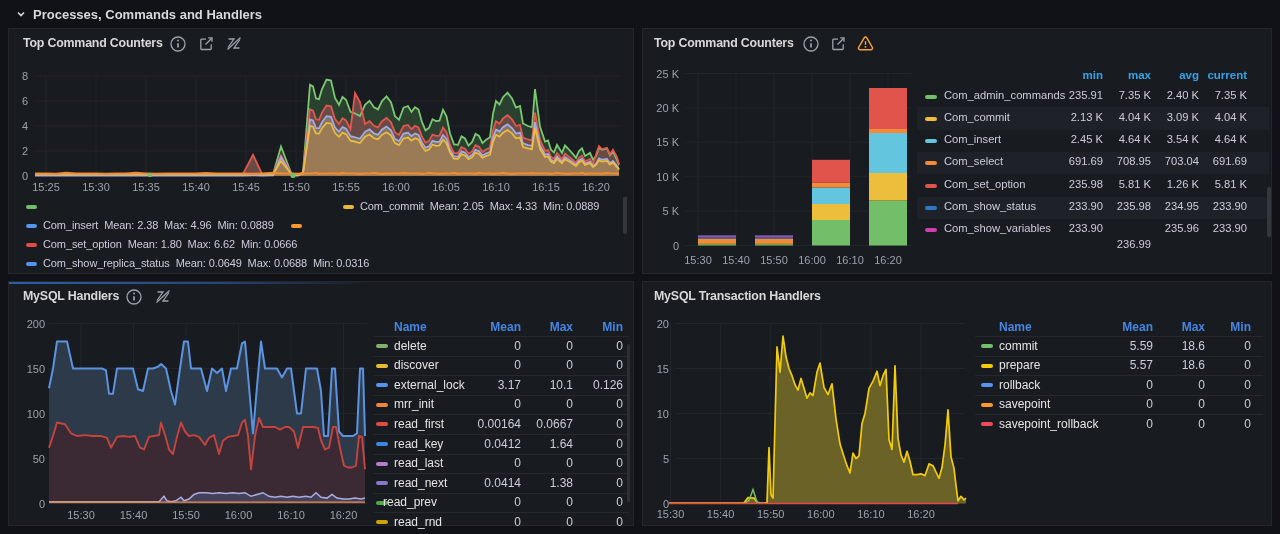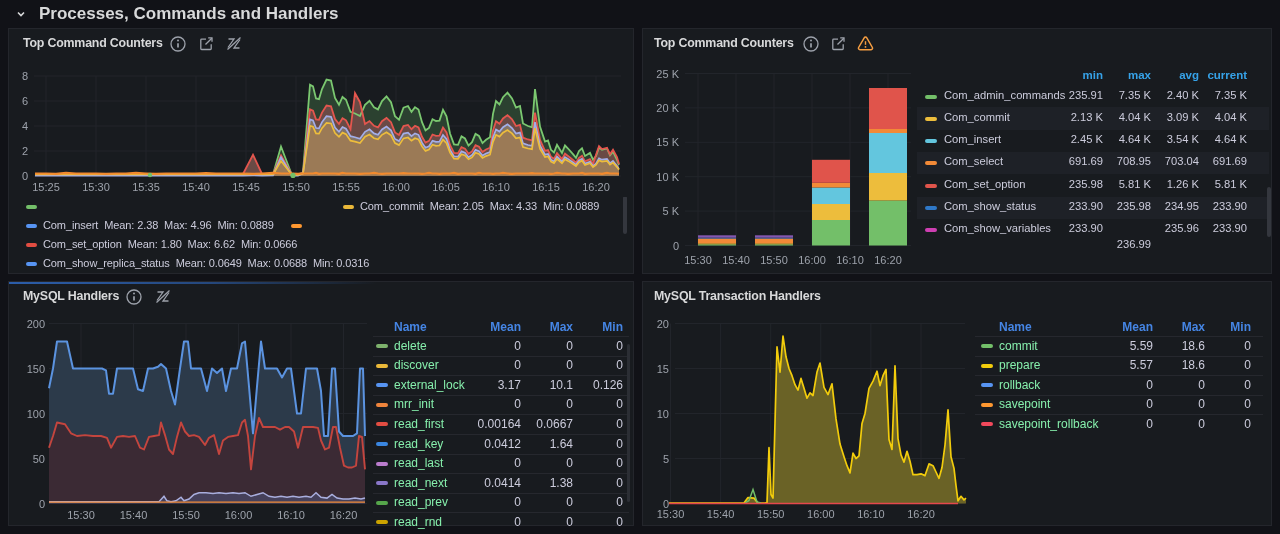--- a/index.html
+++ b/index.html
@@ -4,32 +4,32 @@
 * { margin:0; padding:0; box-sizing:border-box; }
 html,body { width:1280px; height:534px; background:#111217; overflow:hidden;
   font-family:"Liberation Sans", sans-serif; }
 .panel { position:absolute; background:#181b1f; border:1px solid #24262c; }
 .ptitle { position:absolute; top:7px; font-size:12.4px; font-weight:700; color:#d8d9da; letter-spacing:-0.2px; }
 .picon { position:absolute; top:7px; }
 svg.chart { position:absolute; left:0; top:0; }
 .grid line { stroke:#22252b; stroke-width:1; }
 text.tick, .tick text { font-family:"Liberation Sans",sans-serif; font-size:11px; fill:#9da2ab; }
 .rowhdr { position:absolute; left:16px; top:1px; height:26px; display:flex; align-items:center; }
-.rowhdr span { color:#d8d9da; font-size:17px; font-weight:700; margin-left:13px; }
+.rowhdr span { color:#d8d9da; font-size:13px; font-weight:700; margin-left:7px; }
 .l1sw { position:absolute; width:11px; height:4px; border-radius:2px; margin-top:5px; }
 .l1t { position:absolute; font-size:11px; letter-spacing:-0.1px; color:#ccccdc; white-space:nowrap; }
 .l1n { font-weight:400; }
 .l2shade { position:absolute; left:274px; width:352px; height:22.3px; background:#1e2127; }
 .l2sw { position:absolute; left:282px; width:12px; height:4px; border-radius:2px; }
 .l2name { position:absolute; left:301px; font-size:11.2px; color:#ccccdc; }
 .l2v { position:absolute; font-size:11.2px; color:#ccccdc; text-align:right; }
 .l2h { position:absolute; font-size:11.5px; font-weight:700; color:#36a2e8; text-align:right; }
 .l3sep { position:absolute; height:1px; background:#26282e; }
 .l3sw { position:absolute; width:12px; height:4px; border-radius:2px; }
-.l3name { position:absolute; font-size:12px; color:#86efac; }
+.l3name { position:absolute; font-size:12px; color:#e5e5e5; }
 .l3v { position:absolute; font-size:12px; color:#ccccdc; text-align:right; }
 .l3h { position:absolute; font-size:12px; font-weight:700; color:#4585e4; }
 </style></head>
 <body>
 <div class="rowhdr">
     <svg width="10" height="10" viewBox="0 0 10 10" fill="none" stroke="#d8d9da" stroke-width="1.6">
       <path d="M2 3.5 L5 6.5 L8 3.5"></path>
     </svg>
     <span>Processes, Commands and Handlers</span>
   </div>
@@ -339,21 +339,21 @@
     <div class="l3v" style="top:174.1px;left:496px;width:68px">0</div>
     <div class="l3v" style="top:174.1px;left:548px;width:66px">0</div>
     <div class="l3sep" style="top:191.2px;left:364px;width:256px"></div>
     <div class="l3sw" style="top:199.2px;left:367px;background:#8a77c9"></div>
     <div class="l3name" style="top:193.7px;left:385px">read_next</div>
     <div class="l3v" style="top:193.7px;left:432px;width:80px">0.0414</div>
     <div class="l3v" style="top:193.7px;left:496px;width:68px">1.38</div>
     <div class="l3v" style="top:193.7px;left:548px;width:66px">0</div>
     <div class="l3sep" style="top:210.8px;left:364px;width:256px"></div>
     <div class="l3sw" style="top:218.8px;left:367px;background:#56a64b"></div>
-    <div class="l3name" style="top:213.3px;left:385px">read_prev</div>
+    <div class="l3name" style="top:213.3px;left:374px">read_prev</div>
     <div class="l3v" style="top:213.3px;left:432px;width:80px">0</div>
     <div class="l3v" style="top:213.3px;left:496px;width:68px">0</div>
     <div class="l3v" style="top:213.3px;left:548px;width:66px">0</div>
     <div class="l3sep" style="top:230.4px;left:364px;width:256px"></div>
     <div class="l3sw" style="top:238.4px;left:367px;background:#cca300"></div>
     <div class="l3name" style="top:232.9px;left:385px">read_rnd</div>
     <div class="l3v" style="top:232.9px;left:432px;width:80px">0</div>
     <div class="l3v" style="top:232.9px;left:496px;width:68px">0</div>
     <div class="l3v" style="top:232.9px;left:548px;width:66px">0</div>
   <div style="position:absolute;left:618px;top:62px;width:3px;height:158px;border-radius:2px;background:#2b2e34"></div>

